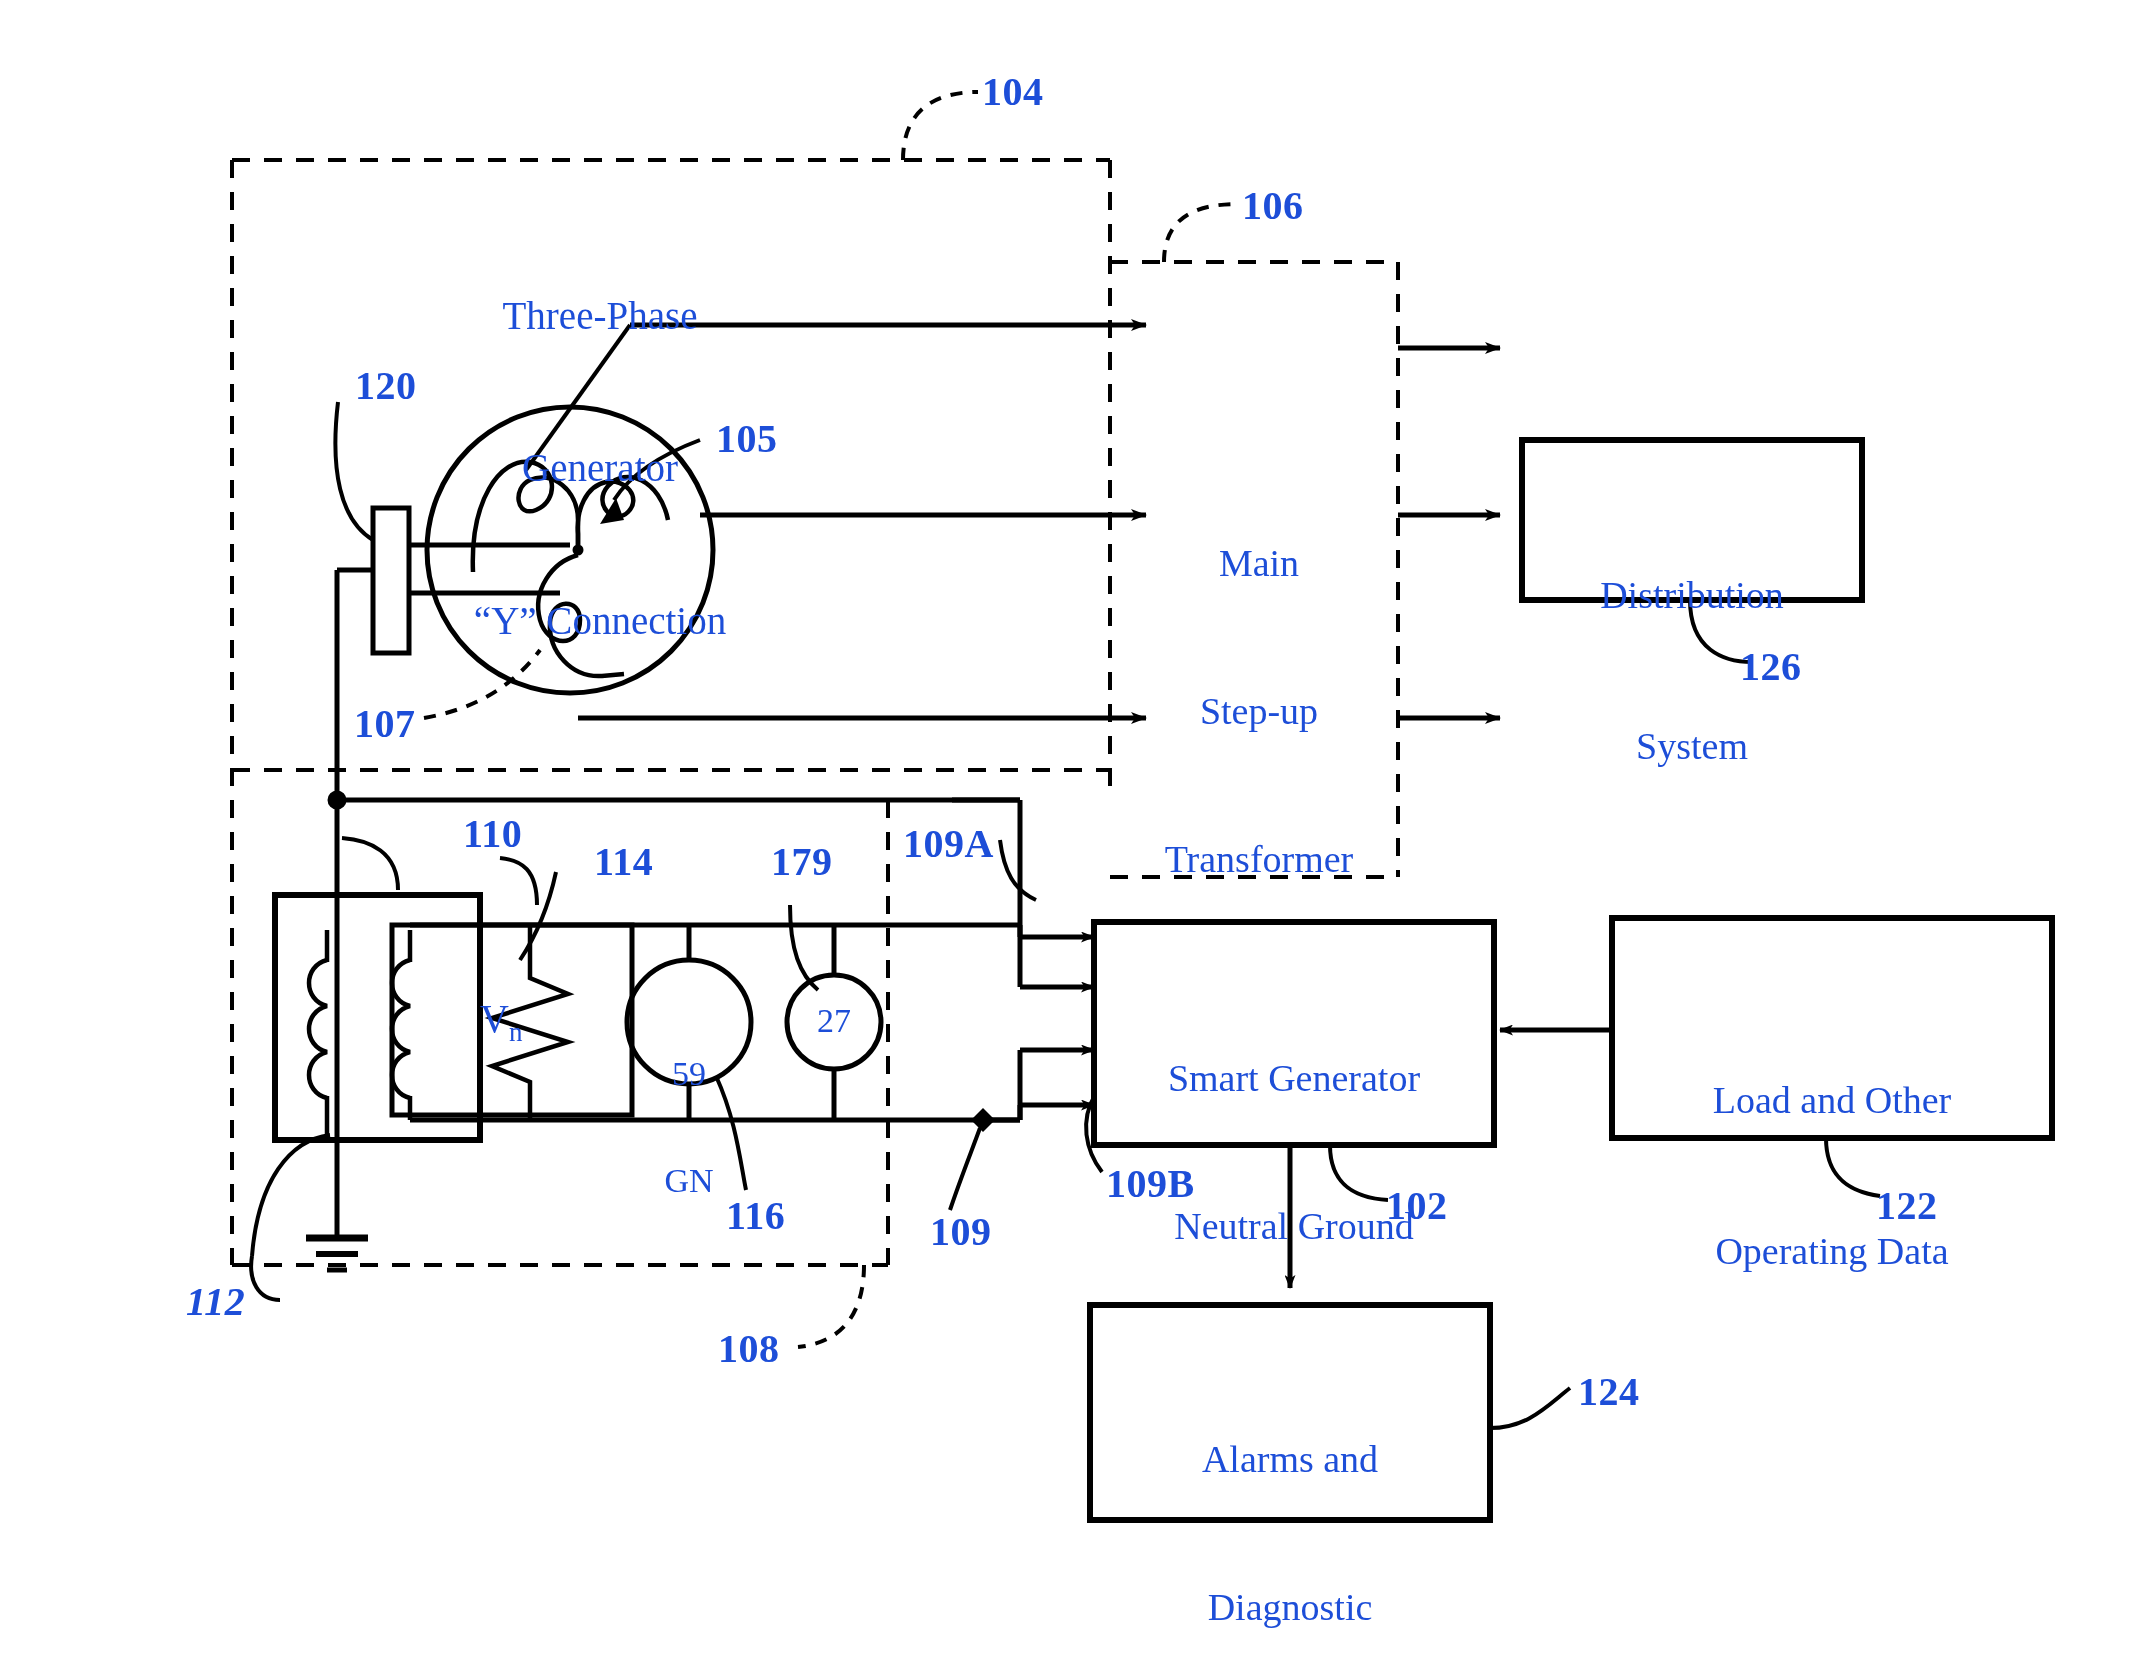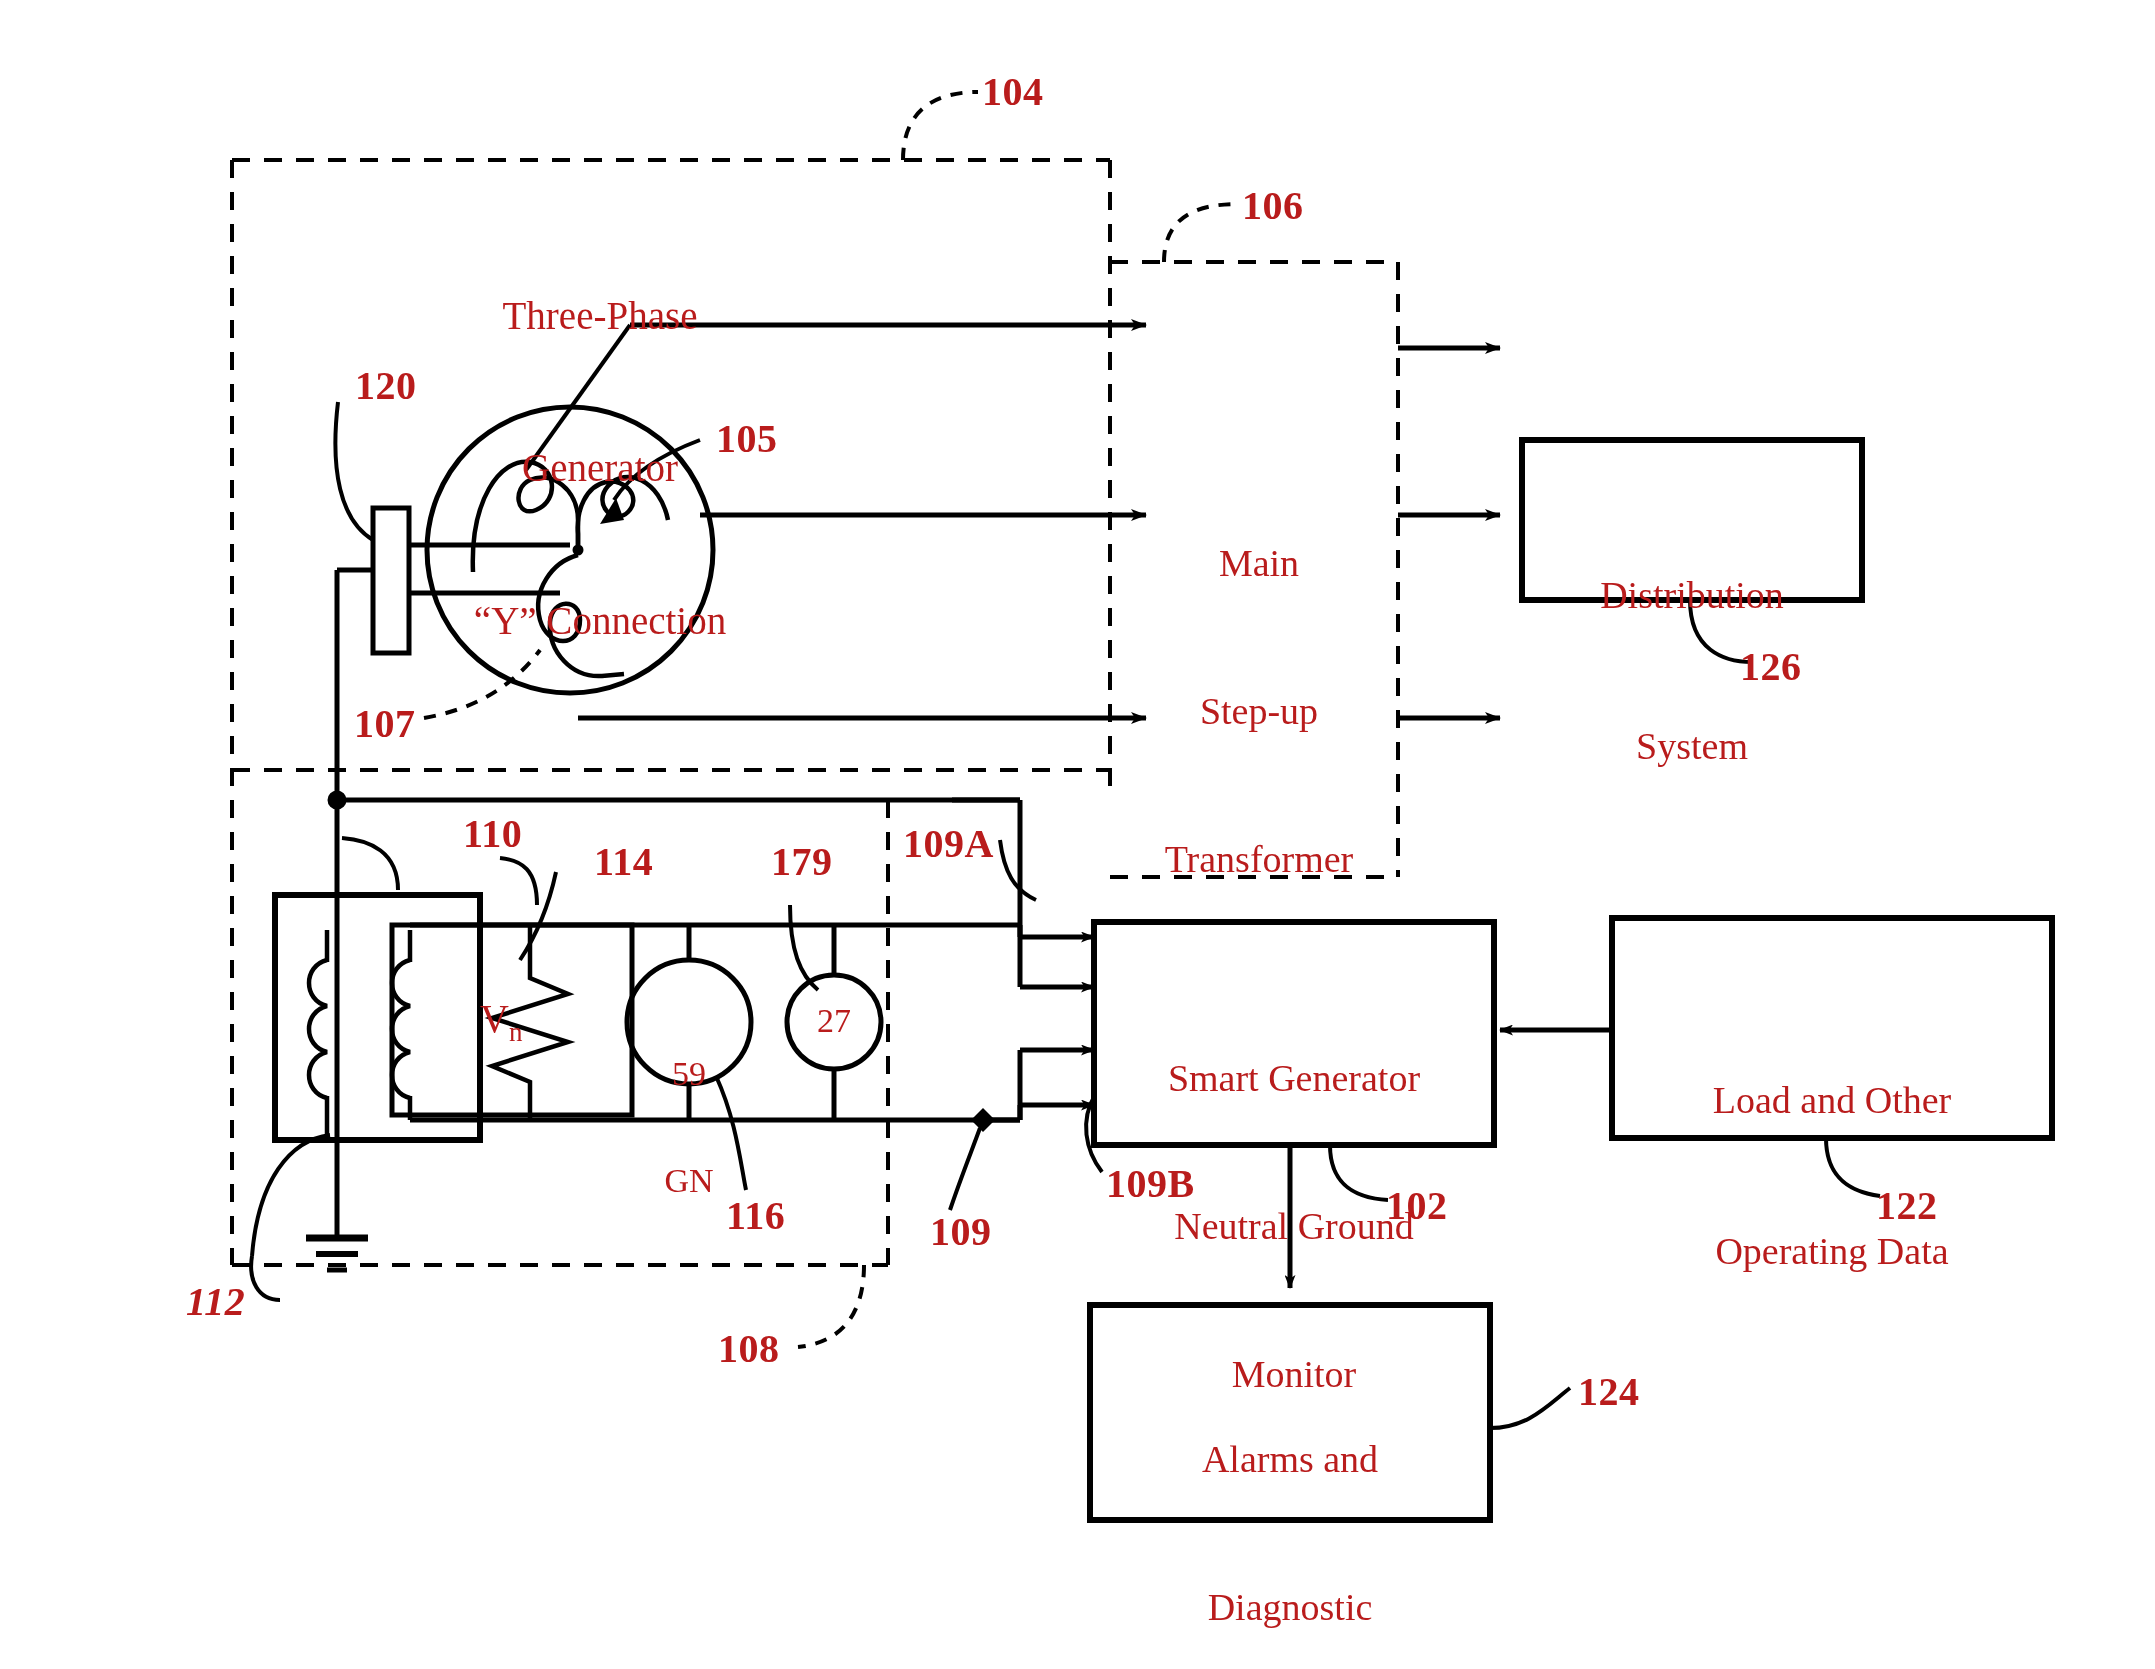--- a/index.html
+++ b/index.html
@@ -19,21 +19,21 @@
   svg.layer {
     position: absolute;
     left: 0;
     top: 0;
     width: 2155px;
     height: 1669px;
   }
   .lbl {
     position: absolute;
     font-family: "Liberation Serif", "DejaVu Serif", serif;
-    color: #b91c1c;
+    color: #1d4ed8;
     white-space: pre;
     line-height: 1.18;
   }
   .refnum {
     font-size: 40px;
     font-weight: 700;
     letter-spacing: 0.5px;
   }
   .boxtext {
     font-size: 38px;
@@ -329,21 +329,20 @@
   </div>
 
   <div class="lbl boxtext" style="left:1522px; top:470px; width:340px; line-height:1.32;">
     <div>Distribution</div>
     <div>System</div>
   </div>
 
   <div class="lbl boxtext" style="left:1098px; top:955px; width:392px; line-height:1.30;">
     <div>Smart Generator</div>
     <div>Neutral Ground</div>
-    <div>Monitor</div>
   </div>
 
   <div class="lbl boxtext" style="left:1616px; top:975px; width:432px; line-height:1.32;">
     <div>Load and Other</div>
     <div>Operating Data</div>
   </div>
 
   <div class="lbl boxtext" style="left:1094px; top:1336px; width:392px; line-height:1.30;">
     <div>Alarms and</div>
     <div>Diagnostic</div>

